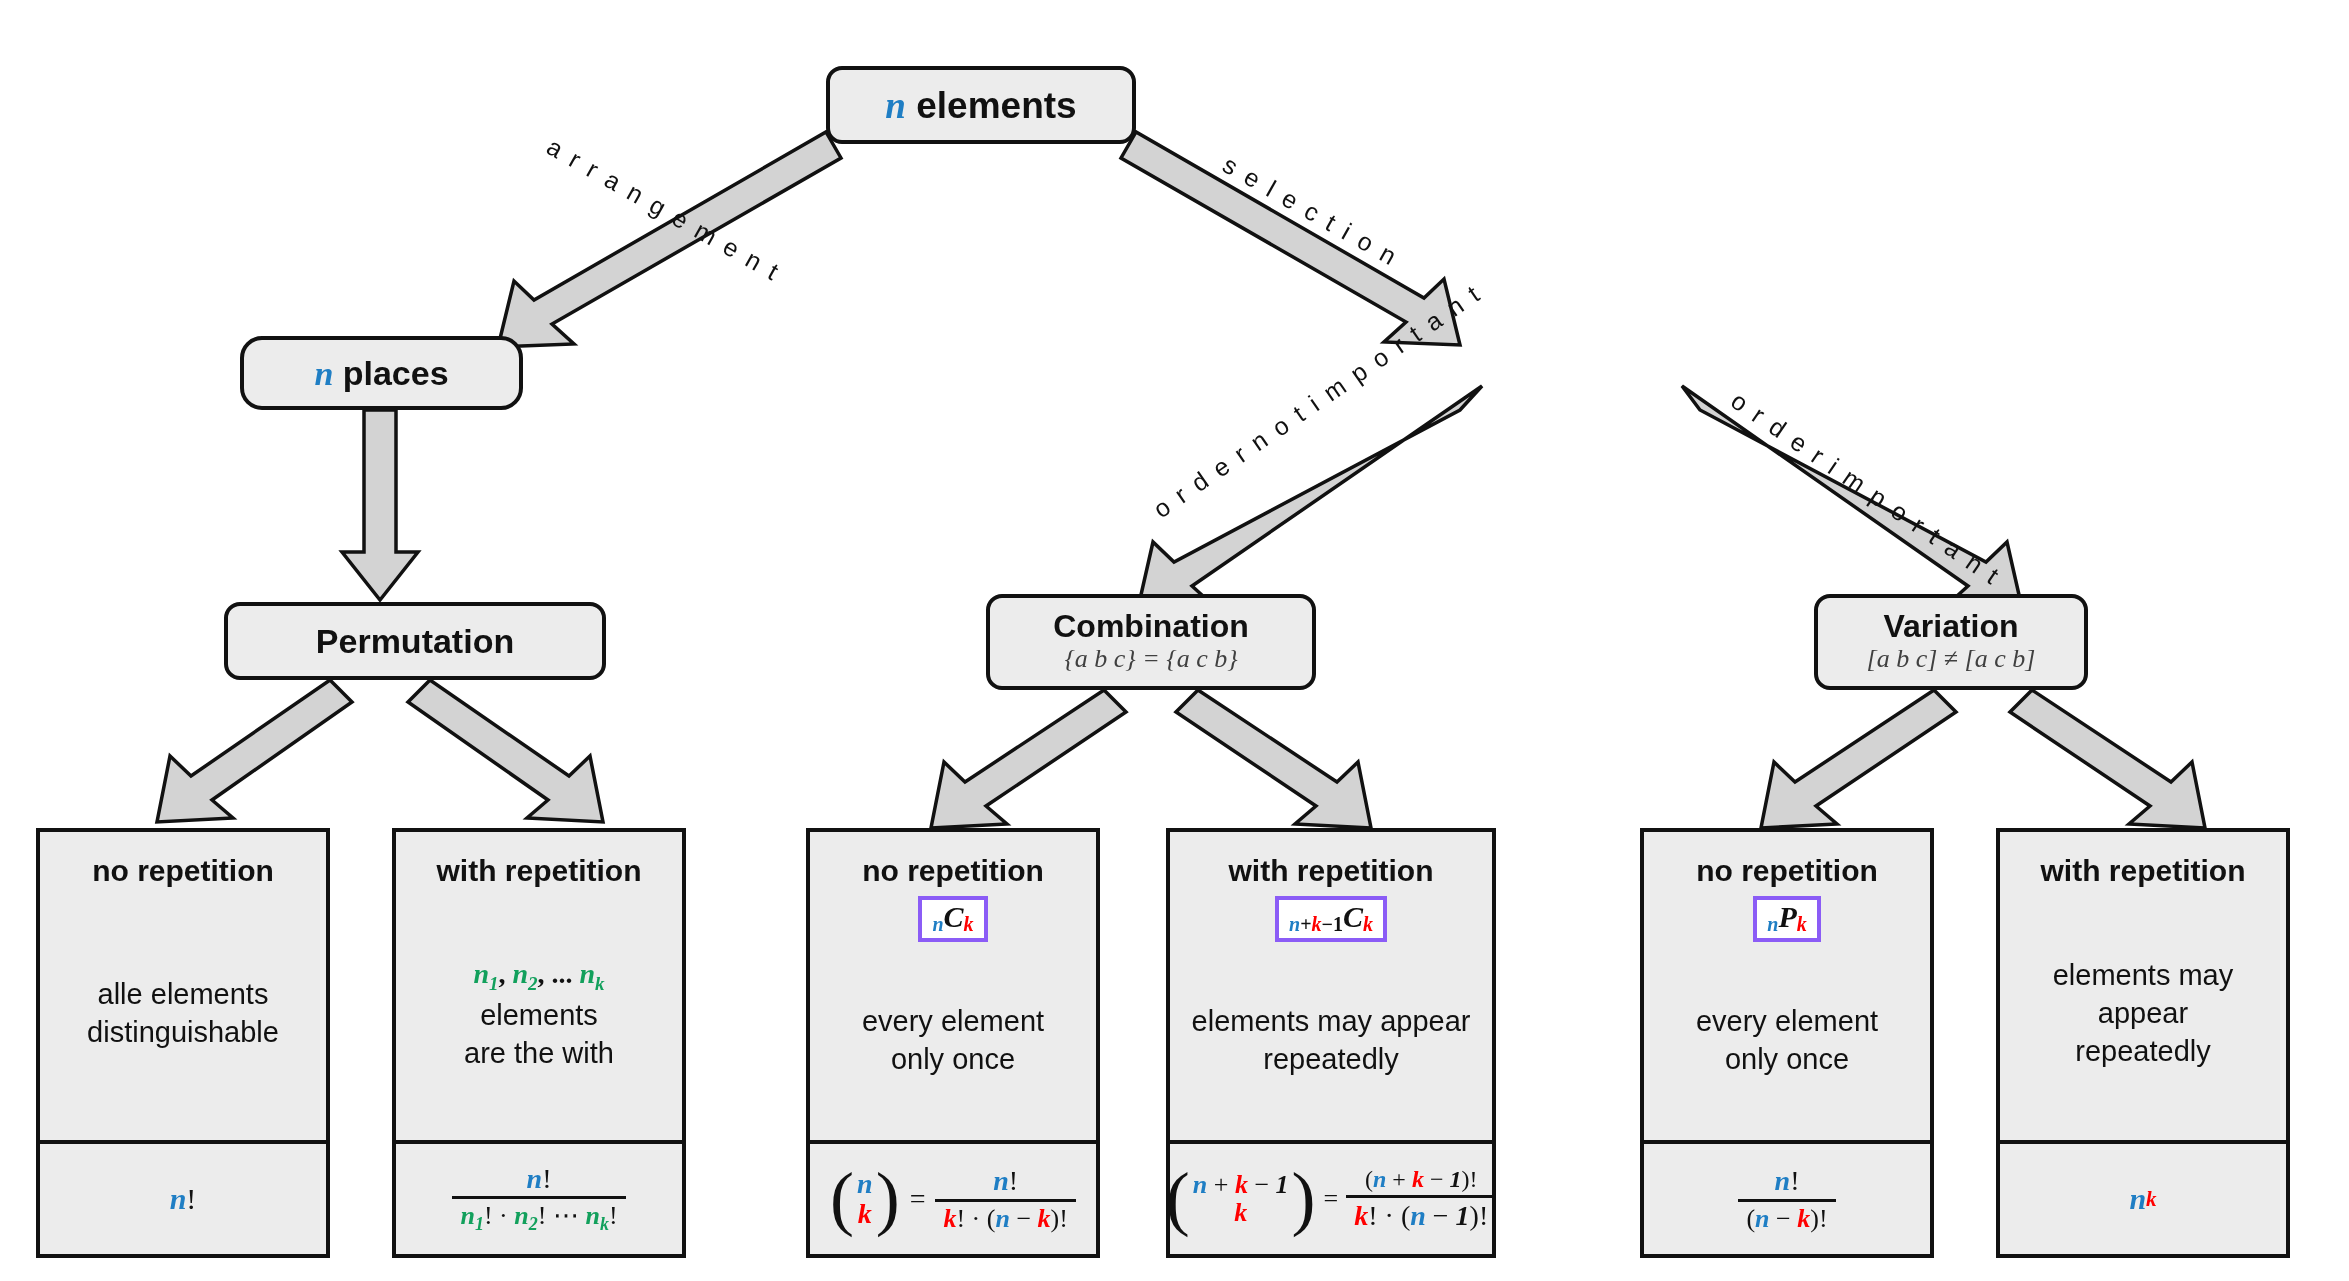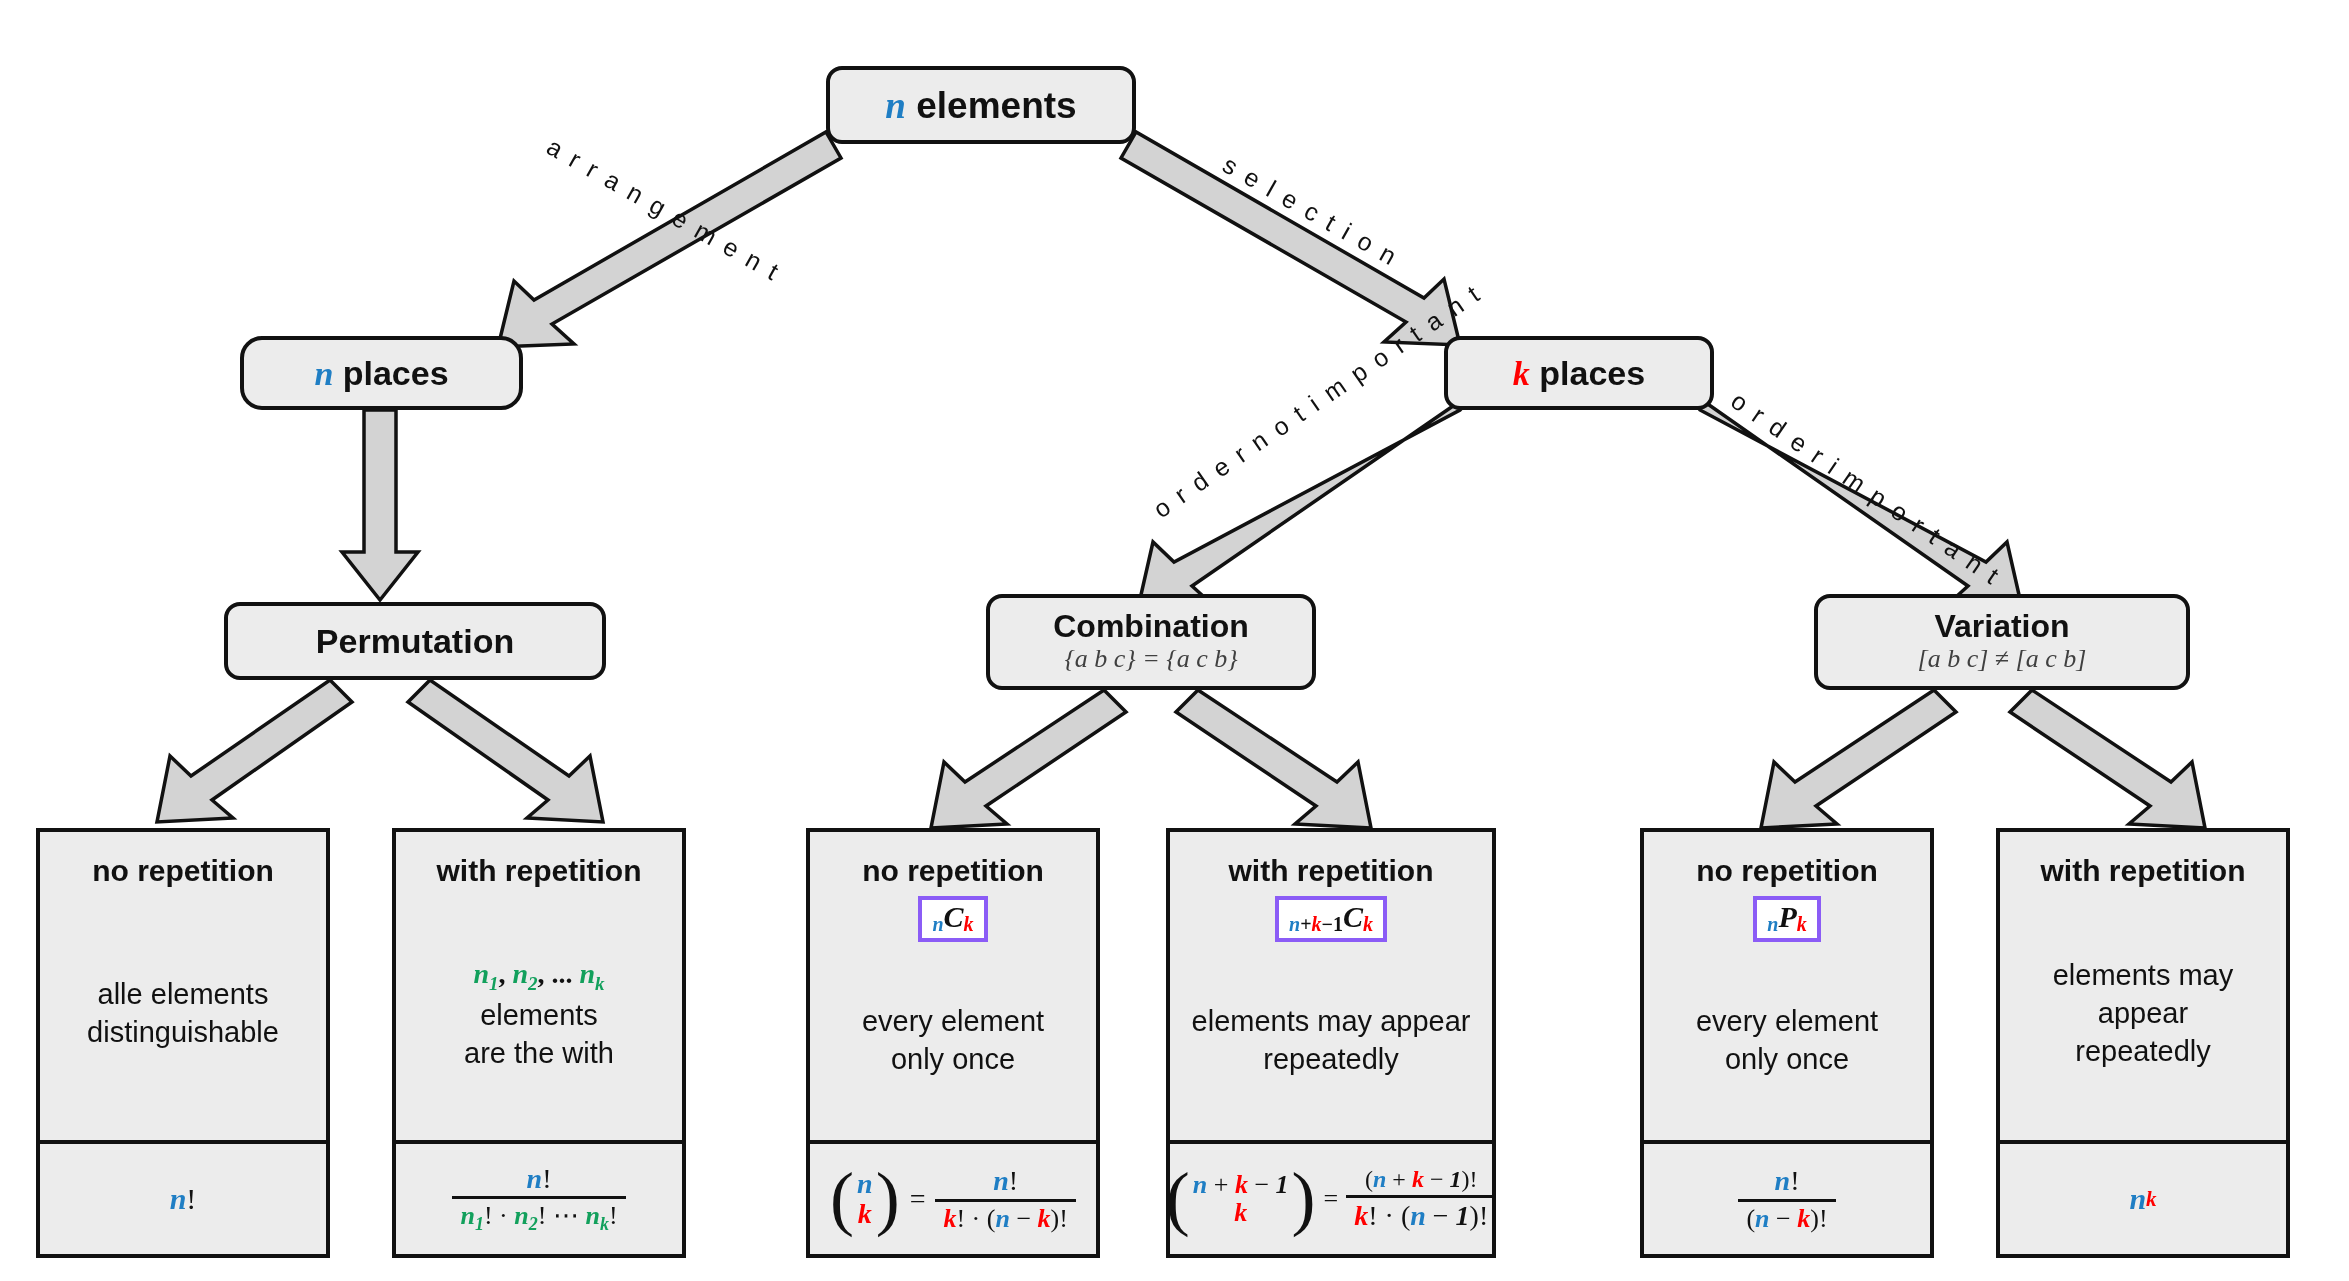--- a/index.html
+++ b/index.html
@@ -24,21 +24,21 @@
   #node-nplaces{left:240px;top:336px;width:283px;height:74px;border-radius:22px;}
   #node-nplaces .title{font-size:34px;}
   #node-kplaces{left:1444px;top:336px;width:270px;height:74px;}
   #node-kplaces .title{font-size:34px;}
 
   #node-perm{left:224px;top:602px;width:382px;height:78px;}
   #node-perm .title{font-size:34px;}
   #node-comb{left:986px;top:594px;width:330px;height:96px;}
   #node-comb .title{font-size:32px;line-height:1.05;}
   #node-comb .sub{font-size:26px;}
-  #node-var{left:1814px;top:594px;width:376px;height:96px;}
+  #node-var{left:1814px;top:594px;width:274px;height:96px;}
   #node-var .title{font-size:32px;line-height:1.05;}
   #node-var .sub{font-size:26px;}
 
   
   .mn{color:#1f7ec4;}
   .mk{color:#ff0000;}
   .mg{color:#12a05c;}
   .mi{font-family:"Liberation Serif","DejaVu Serif",serif;font-style:italic;font-weight:bold;}
   .plain{color:#111;}
 
@@ -145,26 +145,20 @@
     </div>
   </div>
 
   <div class="node" id="node-nplaces">
     <div class="title">
       <span class="mi mn">n</span>
       <span>places</span>
     </div>
   </div>
 
-  <div class="node" id="node-kplaces">
-    <div class="title">
-      <span class="mi mk">k</span>
-      <span>places</span>
-    </div>
-  </div>
 
   <div class="node" id="node-perm">
     <div class="title">Permutation</div>
   </div>
 
   <div class="node" id="node-comb">
     <div class="title">Combination</div>
     <div class="sub">{a b c} = {a c b}</div>
   </div>
 

